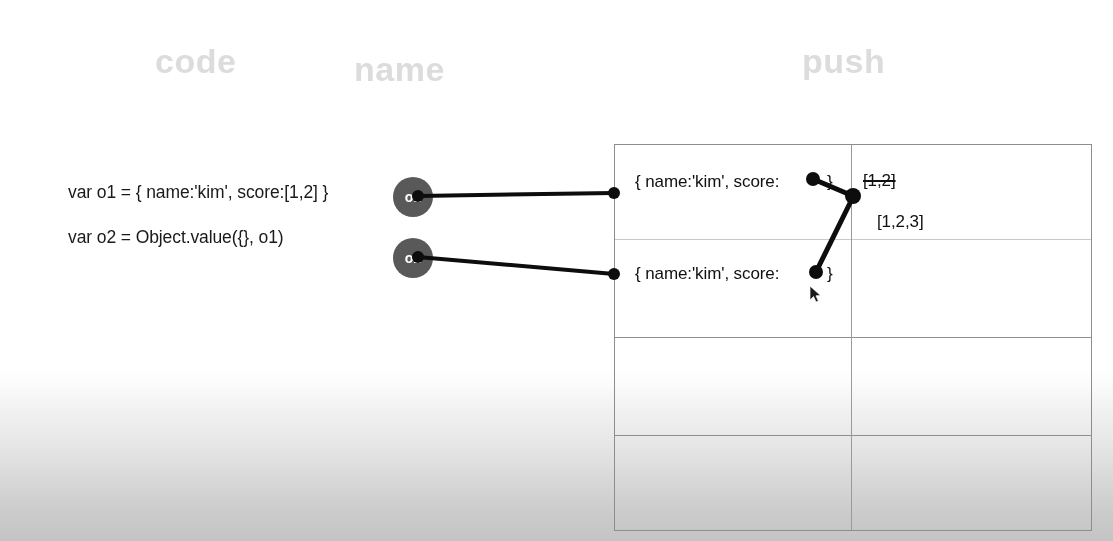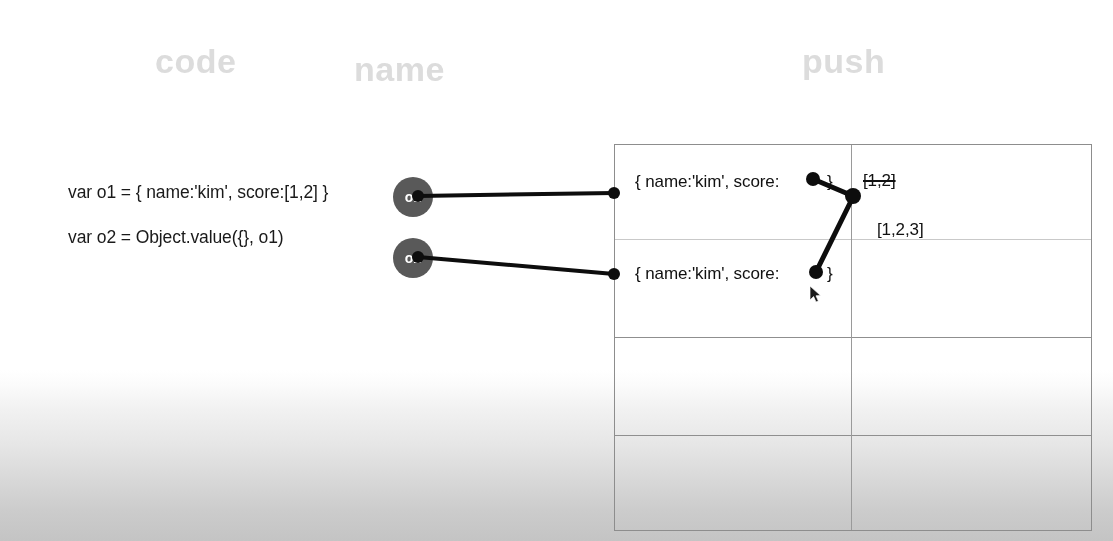--- a/index.html
+++ b/index.html
@@ -105,21 +105,21 @@
   #obj-brace-1 { left: 212px; top: 28px; }
   #obj-brace-2 { left: 212px; top: 120px; }
 
   #val-old {
     left: 248px;
     top: 27px;
     text-decoration: line-through;
     text-decoration-thickness: 1.6px;
     text-decoration-color: #111111;
   }
-  #val-new { left: 262px; top: 76px; }
+  #val-new { left: 262px; top: 68px; }
 
   
   .node {
     position: absolute;
     width: 40px;
     height: 40px;
     border-radius: 50%;
     background: #595959;
     color: #ffffff;
     font-size: 14px;

